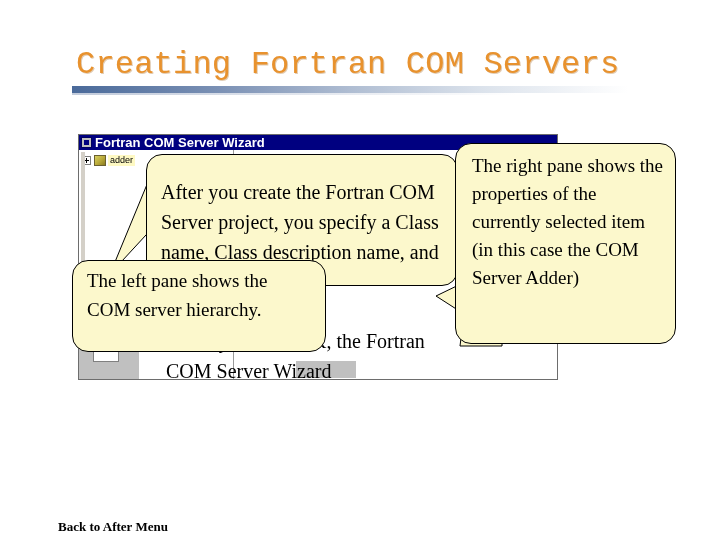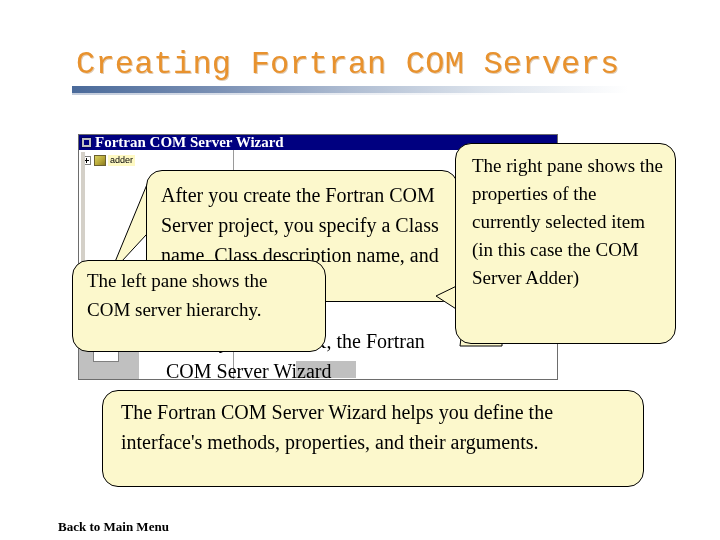--- a/index.html
+++ b/index.html
@@ -88,22 +88,22 @@
   }
   #dialog-title-icon::after {
     content: "";
     position: absolute;
     left: 2px; top: 2px;
     width: 5px; height: 5px;
     background: #000080;
   }
   #dialog-title-text {
     color: #ffffff;
-    font-family: Liberation Serif, serif;
-    font-size: 15px;
+    font-family: Liberation Sans, sans-serif;
+    font-size: 13px;
     font-weight: bold;
     line-height: 11px;
     white-space: nowrap;
   }
   #dialog-body {
     position: absolute;
     left: 0;
     top: 15px;
     right: 0;
     bottom: 0;
@@ -218,26 +218,26 @@
     color: #000000;
   }
   .callout-text {
     display: block;
     white-space: pre-line;
   }
 
   
   #callout-create {
     left: 146px;
-    top: 170px;
+    top: 154px;
     width: 312px;
     height: 132px;
     font-size: 20px;
     line-height: 30px;
-    padding: 9px 12px 0 14px;
+    padding: 22px 12px 0 14px;
     z-index: 6;
   }
   
   #callout-create-tail {
     position: absolute;
     left: 108px;
     top: 166px;
     width: 100px;
     height: 112px;
     z-index: 5;
@@ -369,19 +369,16 @@
   </svg>
 
   <div id="callout-leftpane" class="callout">
     <span class="callout-text">The left pane shows the COM server hierarchy.</span>
   </div>
 
   <div id="callout-rightpane" class="callout">
     <span class="callout-text"> The right pane shows the properties of the currently selected item (in this case the COM Server Adder)</span>
   </div>
 
-  <div id="callout-wizard" class="callout">
-    <span class="callout-text">The Fortran COM Server Wizard helps you define the interface's methods, properties, and their arguments.</span>
-  </div>
-
-  <div id="back-link">Back to Main Menu</div>
+
+  <div id="back-link">Back to After Menu</div>
 
 </div>
 
 </body></html>

